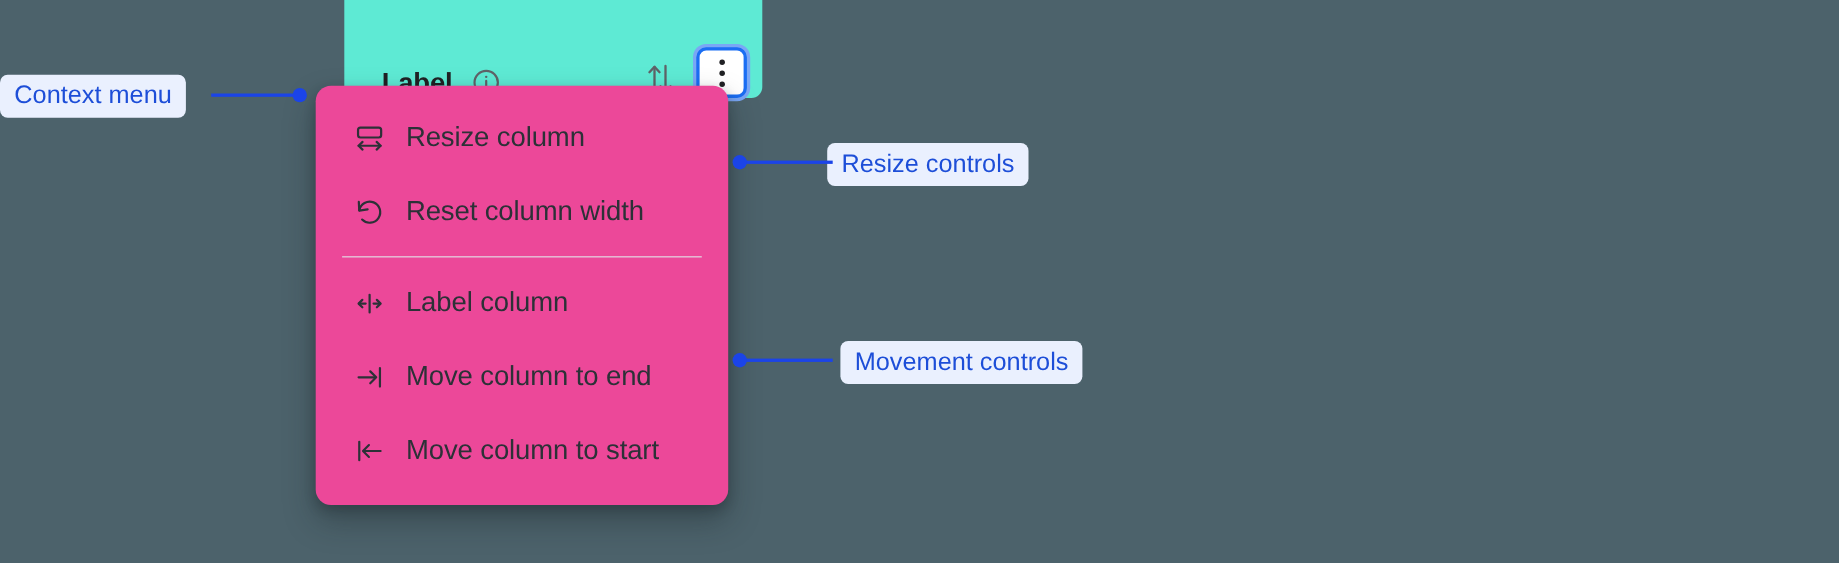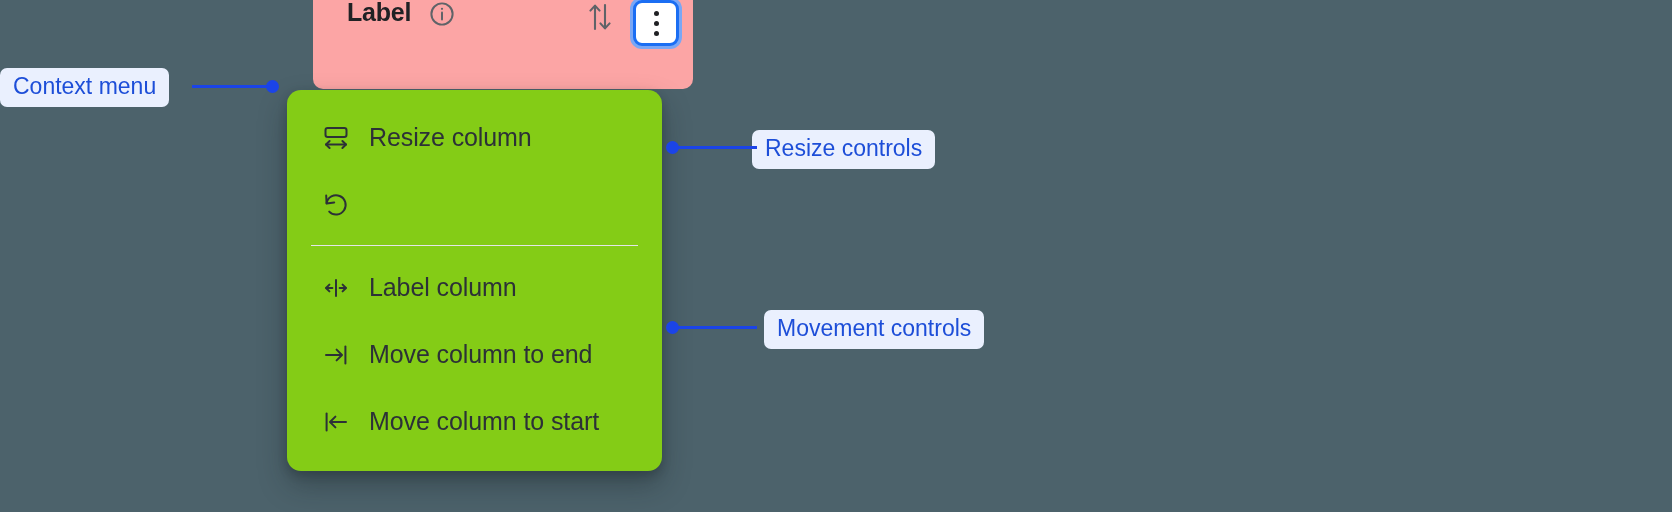--- a/index.html
+++ b/index.html
@@ -21,24 +21,24 @@
     inset: 0;
   }
 
   
   .col-header {
     position: absolute;
     left: 313px;
     top: 0;
     width: 380px;
     height: 89px;
-    background: #fca5a5;
+    background: #5eead4;
     border-radius: 0 0 10px 10px;
     display: flex;
-    align-items: flex-start;
+    align-items: flex-end;
     padding: 0 14px 0 34px;
     box-sizing: border-box;
   }
   .col-title {
     font-size: 25px;
     font-weight: 700;
     color: #202124;
     letter-spacing: -0.2px;
     line-height: 1;
   }
@@ -77,23 +77,23 @@
     width: 5px;
     height: 5px;
     border-radius: 50%;
     background: #202124;
   }
 
   
   .menu {
     position: absolute;
     left: 287px;
-    top: 90px;
+    top: 78px;
     width: 375px;
-    background: #84cc16;
+    background: #ec4899;
     border-radius: 14px;
     padding: 14px 0 16px 0;
     box-sizing: border-box;
     box-shadow: 0 14px 28px rgba(20,28,33,0.34), 0 4px 10px rgba(20,28,33,0.24);
   }
   .menu-item {
     display: flex;
     align-items: center;
     height: 67px;
     padding: 0 22px 0 34px;
@@ -204,20 +204,21 @@
       <span class="menu-label">Resize column</span>
     </div>
 
     <div class="menu-item">
       <span class="menu-icon">
         <svg viewBox="0 0 30 30" width="30" height="30" fill="none" stroke="#2c3137" stroke-width="2" stroke-linecap="round" stroke-linejoin="round">
           <path d="M5.6 13.2 A9.6 9.6 0 1 1 8.2 21.6"></path>
           <path d="M5.2 5.6 L5.6 13.4 L13.2 12.4"></path>
         </svg>
       </span>
+      <span class="menu-label">Reset column width</span>
     </div>
 
     <div class="menu-divider"></div>
 
     <div class="menu-item">
       <span class="menu-icon">
         <svg viewBox="0 0 30 30" width="30" height="30" fill="none" stroke="#2c3137" stroke-width="2" stroke-linecap="round" stroke-linejoin="round">
           <path d="M15 7 L15 23"></path>
           <path d="M11.4 15 L5.4 15"></path>
           <path d="M8.4 11.6 L5 15 L8.4 18.4"></path>

